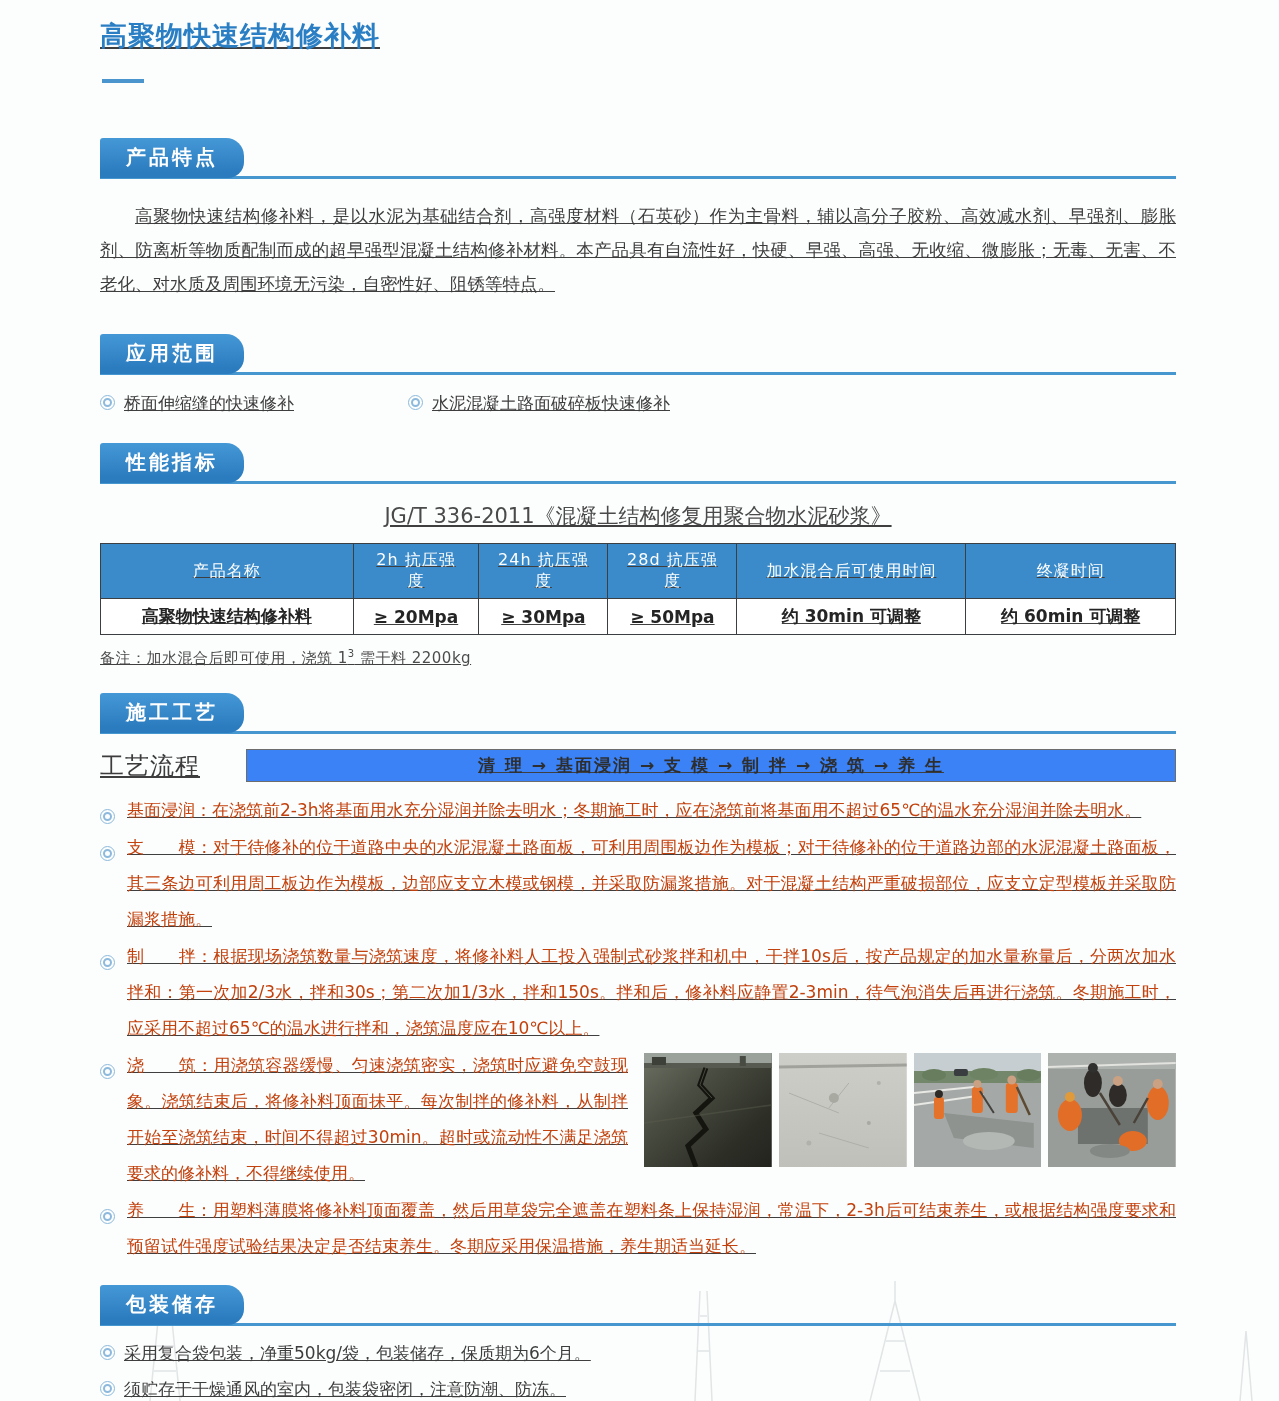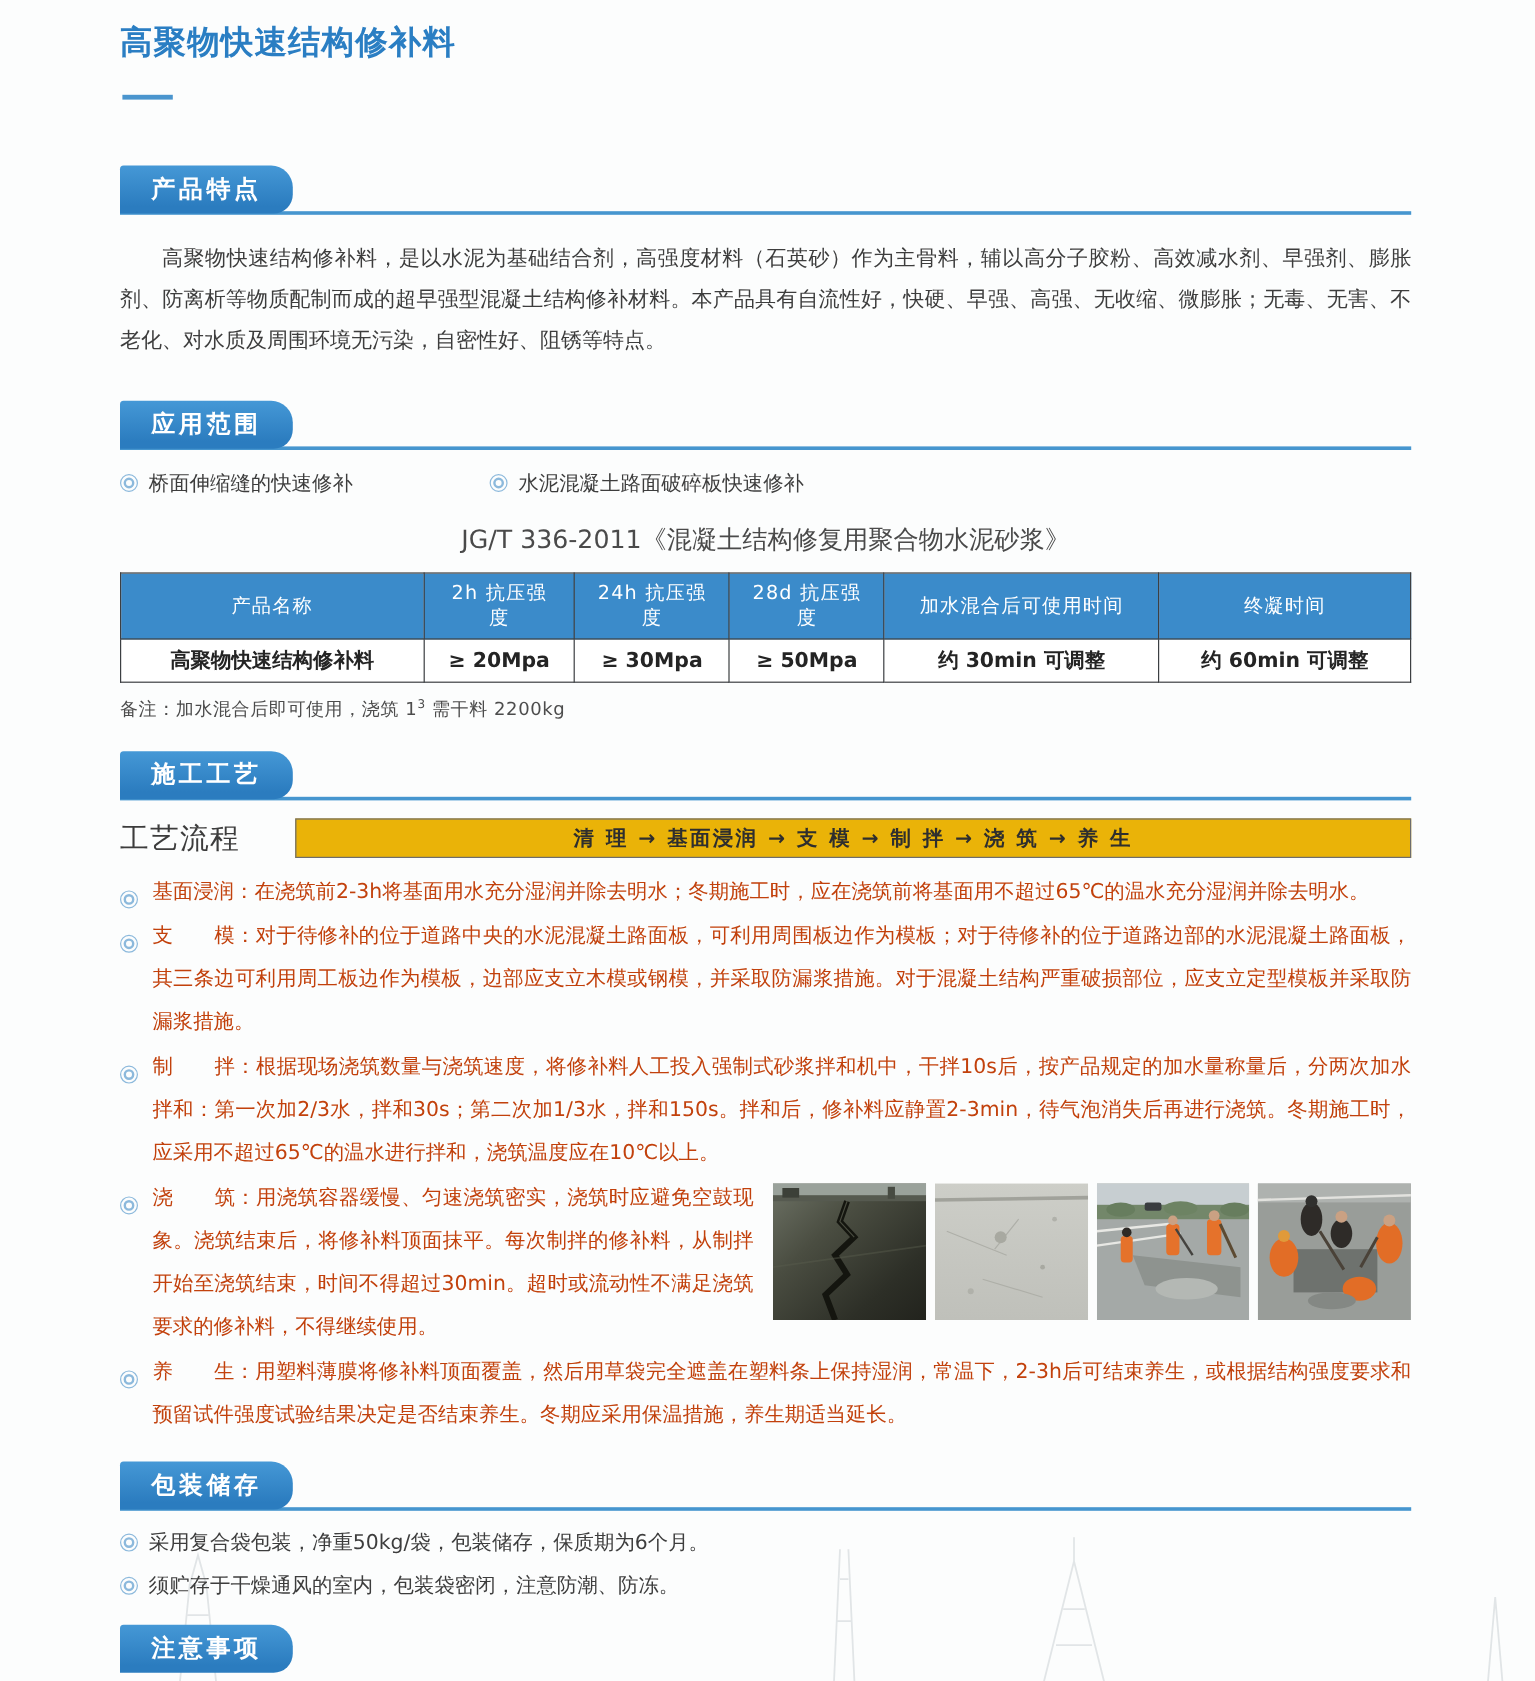--- a/index.html
+++ b/index.html
@@ -5,20 +5,21 @@
   * { margin:0; padding:0; box-sizing:border-box; }
   html,body { background:#ffffff; }
   .page {
     position:relative;
     width:1279px; height:1401px;
     margin:0 auto;
     background:#fcfdfd;
     font-family:"DejaVu Sans","Liberation Sans",sans-serif;
     color:#3f3f3f;
     overflow:hidden;
+    text-decoration:underline;
   }
   .content { position:relative; padding:18px 103px 0 100px; z-index:2; }
 
   
   .doc-title { font-size:27px; font-weight:bold; color:#2a7ec3; line-height:1.3; letter-spacing:1px; }
   .title-underline { width:42px; height:4px; background:#4a95ce; margin:26px 0 0 2px; }
 
   
   .sec-head { position:relative; height:40px; }
   .sec-rule { position:absolute; left:0; right:0; bottom:0; height:3px; background:#4696cf; }
@@ -65,21 +66,21 @@
     background:#fff; color:#242424; font-size:17px; text-align:center;
     padding:6px 2px; border:1px solid #3c3f42; font-weight:600;
   }
   .note-line { margin-top:13px; font-size:15px; color:#4c4c4c; letter-spacing:.5px; }
   .note-line sup { font-size:10px; }
 
   
   .flow-row { display:flex; align-items:center; margin-top:15px; }
   .flow-label { width:146px; font-size:24px; color:#3c3c3c; letter-spacing:1px; }
   .flow-box {
-    flex:1; border:1px solid #6d6d6d; background:#eab308;
+    flex:1; border:1px solid #6d6d6d; background:#3b82f6;
     text-align:center; font-size:17px; font-weight:600; color:#2e2e2e;
     padding:4px 0; letter-spacing:2px;
   }
   .steps { margin-top:10px; }
   .step {
     position:relative; padding-left:27px; font-size:17px; line-height:36px;
     color:#c2410c; text-align:justify; margin-bottom:1px;
   }
   .step .ring { position:absolute; left:0; top:10px; }
   .photos {
@@ -131,20 +132,24 @@
       <div class="bullet">
         <span class="ring"></span>
         <span>桥面伸缩缝的快速修补</span>
       </div>
       <div class="bullet">
         <span class="ring"></span>
         <span>水泥混凝土路面破碎板快速修补</span>
       </div>
     </div>
 
+    <div class="sec-head mt-perf">
+      <span class="sec-rule"></span>
+      <span class="sec-tab">性能指标</span>
+    </div>
     <div class="standard-line">JG/T 336-2011《混凝土结构修复用聚合物水泥砂浆》</div>
 
     <table class="perf">
       <colgroup>
         <col style="width:23.5%">
           <col style="width:11.7%">
           <col style="width:12%">
         <col style="width:12%">
           <col style="width:21.3%">
           <col style="width:19.5%">

